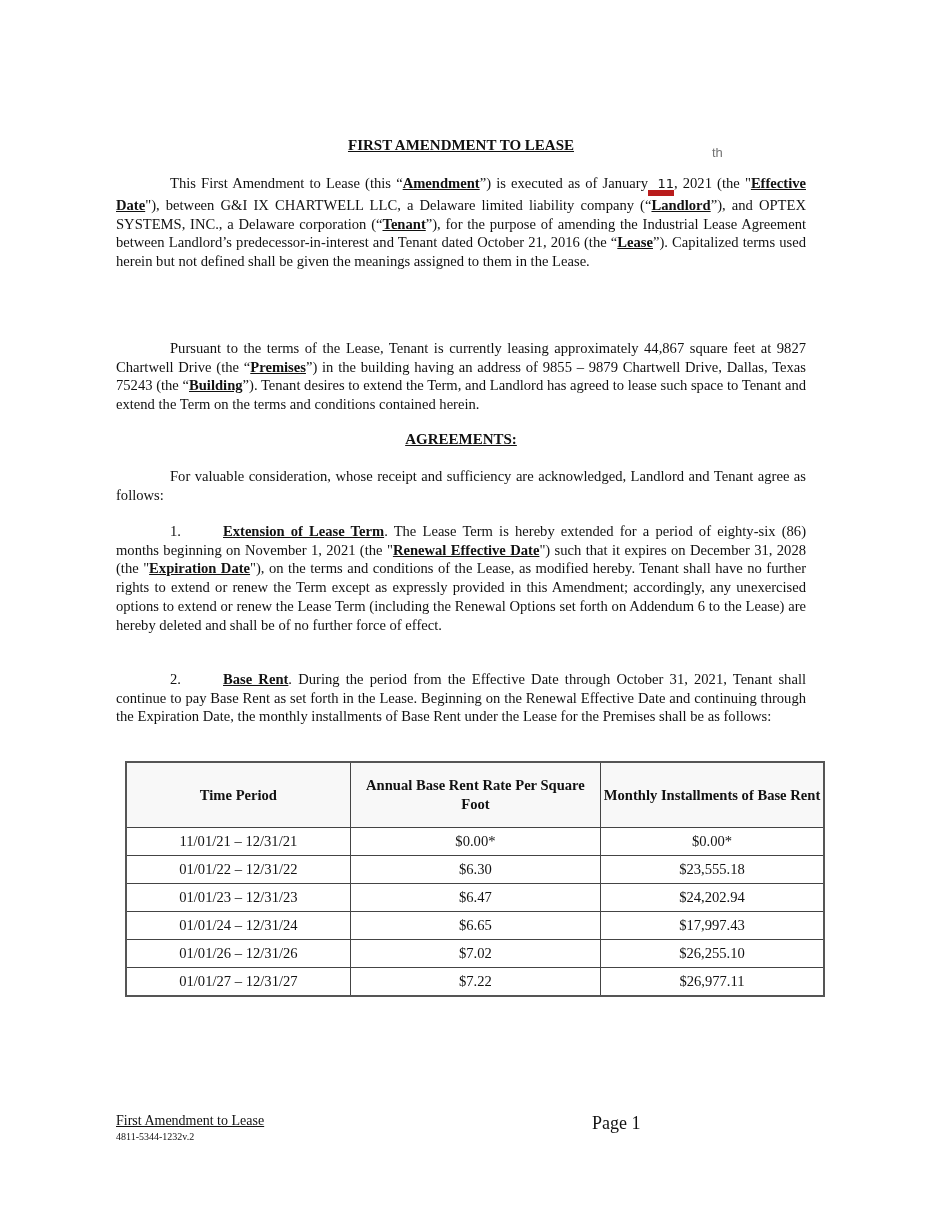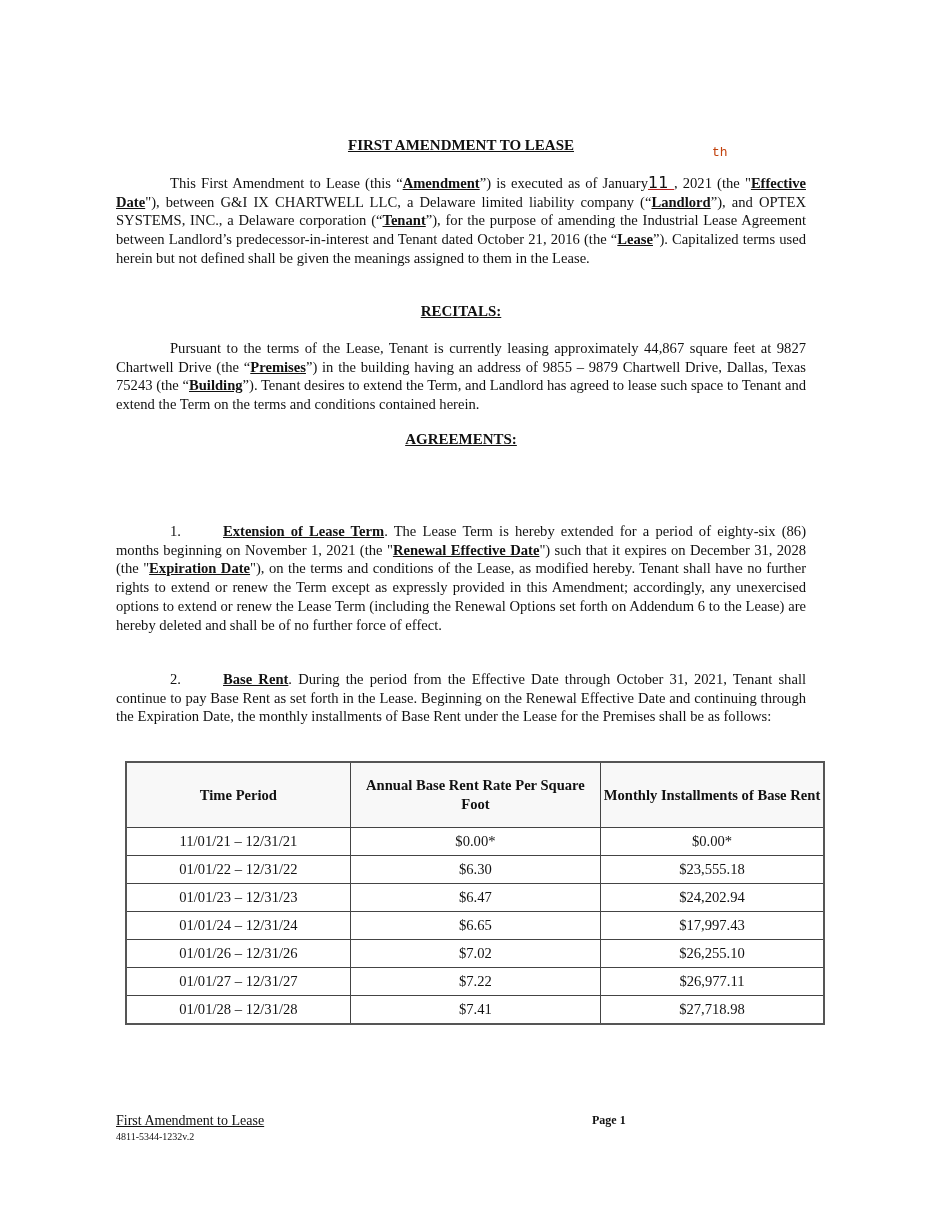--- a/index.html
+++ b/index.html
@@ -6,55 +6,55 @@
   body { width: 934px; height: 1210px; position: relative; overflow: hidden;
          font-family: "Liberation Serif", serif; color: #111; }
   .page { position: absolute; left: 0; top: 0; width: 908px; height: 1210px; }
   .text-block { position: absolute; left: 116px; width: 690px; font-size: 14.6px; line-height: 18.7px; text-align: justify; }
   .heading { position: absolute; left: 116px; width: 690px; text-align: center; font-weight: bold;
              text-decoration: underline; font-size: 15px; }
   .indent { display: inline-block; width: 54px; }
   .num-indent { display: inline-block; width: 54px; }
   .num { display: inline-block; width: 53px; }
   .bu { font-weight: bold; text-decoration: underline; }
-  .hand { position: absolute; font-family: Liberation Mono, monospace; color: #c2410c; }
-  .blank { display: inline-block; width: 26px; border-bottom: 1px solid #b91c1c; text-align: left;
-           font-family: "DejaVu Sans", sans-serif; font-size: 16px; line-height: 13px; }
+  .hand { position: absolute; font-family: Liberation Sans, sans-serif; color: #737373; }
+  .blank { display: inline-block; width: 26px; border-bottom: 6px solid #b91c1c; text-align: right;
+           font-family: "DejaVu Sans", sans-serif; font-size: 13px; line-height: 13px; }
 
   table.rent { position: absolute; left: 125px; top: 761px; width: 700px; border-collapse: collapse;
                font-size: 14.6px; }
   table.rent th, table.rent td { border: 1px solid #444; text-align: center; padding: 0; }
   table.rent th { height: 64px; font-weight: bold; background: #f8f8f8; line-height: 19px; }
   table.rent td { height: 27px; }
   table.rent col.c1 { width: 225px; }
   table.rent col.c2 { width: 251px; }
   table.rent col.c3 { width: 224px; }
   table.rent { border: 2px solid #555; }
 
   .footer-title { position: absolute; left: 116px; top: 1113px; font-size: 14px; text-decoration: underline; }
   .footer-doc { position: absolute; left: 116px; top: 1131px; font-size: 10px; }
-  .footer-page { position: absolute; left: 592px; top: 1113px; font-size: 12px; font-weight: bold; }
+  .footer-page { position: absolute; left: 592px; top: 1113px; font-size: 18px; }
 </style>
 </head>
 <body>
 
 <div class="page">
 
   <div class="heading" style="top:137px;">FIRST AMENDMENT TO LEASE</div>
 
   <div class="hand" style="left:712px; top:145px; font-size:13px;">th</div>
 
   <div class="text-block" style="top:174px;"><span class="indent"></span><span>This First Amendment to Lease (this “</span><span class="bu">Amendment</span><span>”) is executed as of January</span><span class="blank">11</span><span>, 2021 (the "</span><span class="bu">Effective Date</span><span>"), between G&amp;I IX CHARTWELL LLC, a Delaware limited liability company (“</span><span class="bu">Landlord</span><span>”), and OPTEX SYSTEMS, INC., a Delaware corporation (“</span><span class="bu">Tenant</span><span>”), for the purpose of amending the Industrial Lease Agreement between Landlord’s predecessor-in-interest and Tenant dated October 21, 2016 (the “</span><span class="bu">Lease</span><span>”). Capitalized terms used herein but not defined shall be given the meanings assigned to them in the Lease.</span></div>
 
-  <div class="heading" style="top:303px;">RECITALS:</div>
 
   <div class="text-block" style="top:339px;"><span class="indent"></span><span>Pursuant to the terms of the Lease, Tenant is currently leasing approximately 44,867 square feet at 9827 Chartwell Drive (the “</span><span class="bu">Premises</span><span>”) in the building having an address of 9855 – 9879 Chartwell Drive, Dallas, Texas 75243 (the “</span><span class="bu">Building</span><span>”). Tenant desires to extend the Term, and Landlord has agreed to lease such space to Tenant and extend the Term on the terms and conditions contained herein.</span></div>
 
   <div class="heading" style="top:431px;">AGREEMENTS:</div>
 
+  <div class="text-block" style="top:467px;"><span class="indent"></span><span>For valuable consideration, whose receipt and sufficiency are acknowledged, Landlord and Tenant agree as follows:</span></div>
 
   <div class="text-block" style="top:522px;"><span class="num-indent"></span><span class="num">1.</span><span class="bu">Extension of Lease Term</span><span>. The Lease Term is hereby extended for a period of eighty-six (86) months beginning on November 1, 2021 (the "</span><span class="bu">Renewal Effective Date</span><span>") such that it expires on December 31, 2028 (the "</span><span class="bu">Expiration Date</span><span>"), on the terms and conditions of the Lease, as modified hereby. Tenant shall have no further rights to extend or renew the Term except as expressly provided in this Amendment; accordingly, any unexercised options to extend or renew the Lease Term (including the Renewal Options set forth on Addendum 6 to the Lease) are hereby deleted and shall be of no further force of effect.</span></div>
 
   <div class="text-block" style="top:670px;"><span class="num-indent"></span><span class="num">2.</span><span class="bu">Base Rent</span><span>. During the period from the Effective Date through October 31, 2021, Tenant shall continue to pay Base Rent as set forth in the Lease. Beginning on the Renewal Effective Date and continuing through the Expiration Date, the monthly installments of Base Rent under the Lease for the Premises shall be as follows:</span></div>
 
   <table class="rent">
     <colgroup>
         <col class="c1">
         <col class="c2">
         <col class="c3">
@@ -90,25 +90,20 @@
       <tr>
         <td>01/01/26 – 12/31/26</td>
         <td>$7.02</td>
         <td>$26,255.10</td>
       </tr>
       <tr>
         <td>01/01/27 – 12/31/27</td>
         <td>$7.22</td>
         <td>$26,977.11</td>
       </tr>
-      <tr>
-        <td>01/01/28 – 12/31/28</td>
-        <td>$7.41</td>
-        <td>$27,718.98</td>
-      </tr>
     </tbody>
   </table>
 
   <div class="footer-title">First Amendment to Lease</div>
   <div class="footer-doc">4811-5344-1232v.2</div>
   <div class="footer-page">Page 1</div>
 
 </div>
 
 </body></html>

